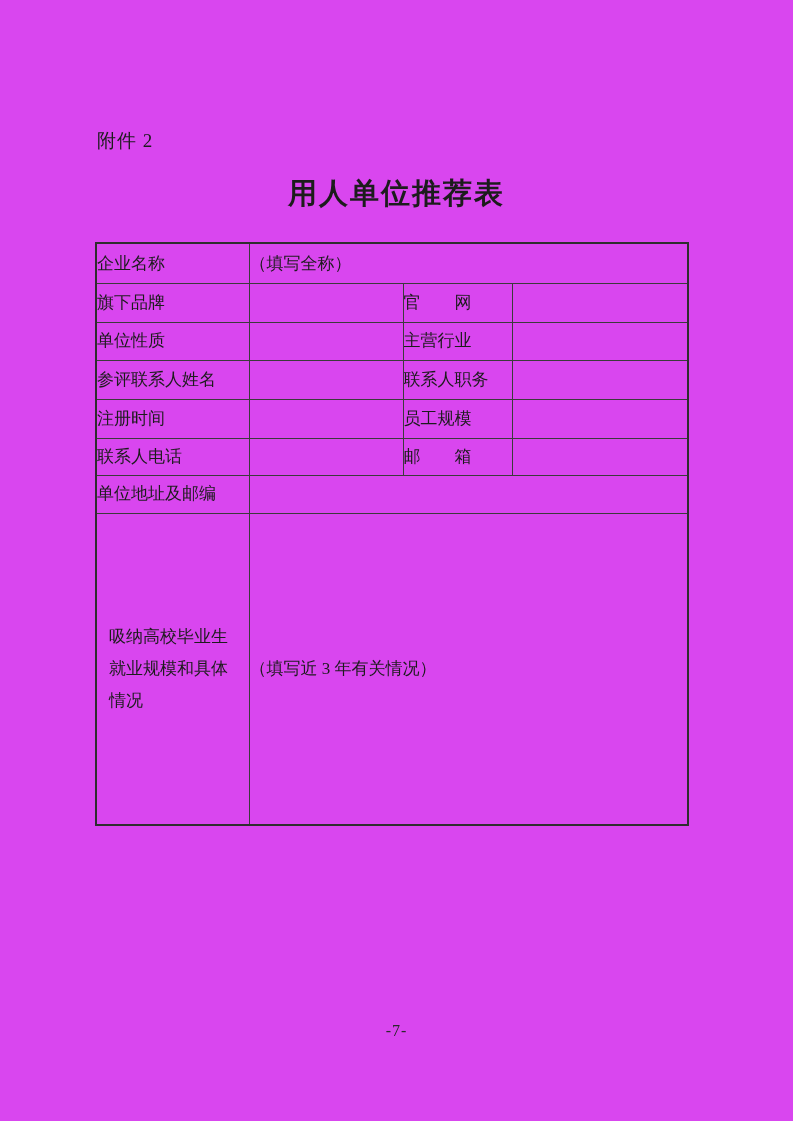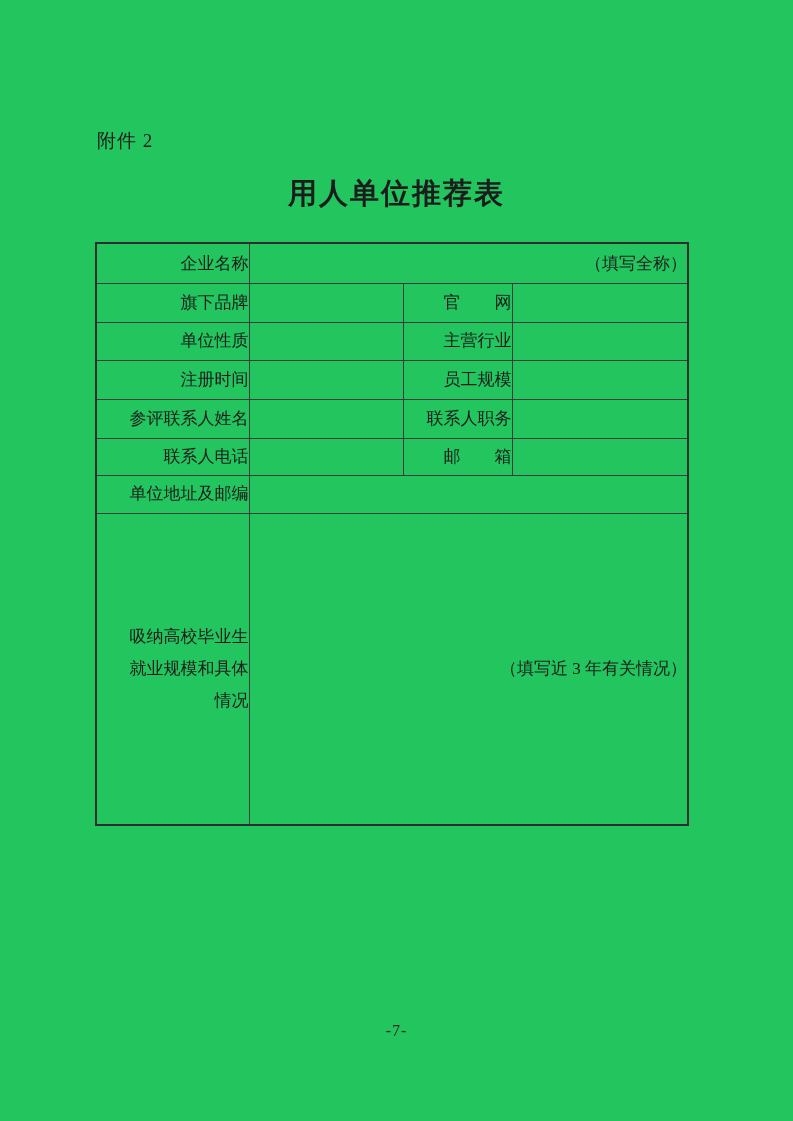--- a/index.html
+++ b/index.html
@@ -5,21 +5,21 @@
   html, body {
     margin: 0;
     padding: 0;
     background: #e8e8e8;
   }
   .page {
     position: relative;
     width: 793px;
     height: 1121px;
     margin: 0 auto;
-    background: #22c55e;
+    background: #d946ef;
     font-family: "Liberation Serif", "DejaVu Serif", serif;
     color: #1c1c1c;
     overflow: hidden;
   }
   .attachment-label {
     position: absolute;
     left: 97px;
     top: 128px;
     font-size: 19px;
     letter-spacing: 1px;
@@ -39,21 +39,21 @@
     left: 95px;
     top: 242px;
     width: 592px;
     border-collapse: collapse;
     table-layout: fixed;
     border: 2px solid #2e2e2e;
   }
   table.form-table td {
     border: 1px solid #3b3b3b;
     font-size: 17px;
-    text-align: right;
+    text-align: left;
     vertical-align: middle;
     padding: 0;
     overflow: hidden;
     line-height: 1.25;
   }
   col.c1 { width: 153px; }
   col.c2 { width: 154px; }
   col.c3 { width: 109px; }
   col.c4 { width: 176px; }
   tr.h40 { height: 40px; }
@@ -126,29 +126,29 @@
         <td>官　　网</td>
         <td></td>
       </tr>
       <tr class="h38">
         <td>单位性质</td>
         <td></td>
         <td>主营行业</td>
         <td></td>
       </tr>
       <tr class="h39">
+        <td>参评联系人姓名</td>
+        <td></td>
+        <td>联系人职务</td>
+        <td></td>
+      </tr>
+      <tr class="h39">
         <td>注册时间</td>
         <td></td>
         <td>员工规模</td>
-        <td></td>
-      </tr>
-      <tr class="h39">
-        <td>参评联系人姓名</td>
-        <td></td>
-        <td>联系人职务</td>
         <td></td>
       </tr>
       <tr class="h37">
         <td>联系人电话</td>
         <td></td>
         <td>邮　　箱</td>
         <td></td>
       </tr>
       <tr class="h38">
         <td>单位地址及邮编</td>

